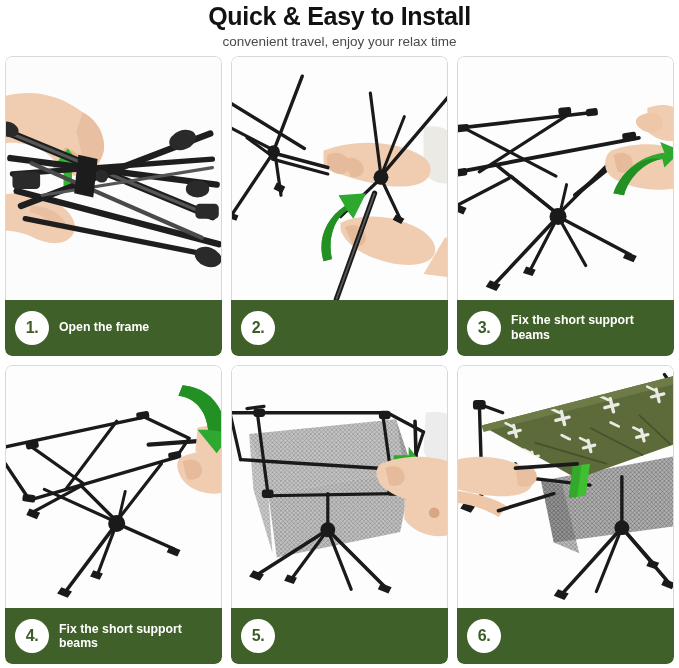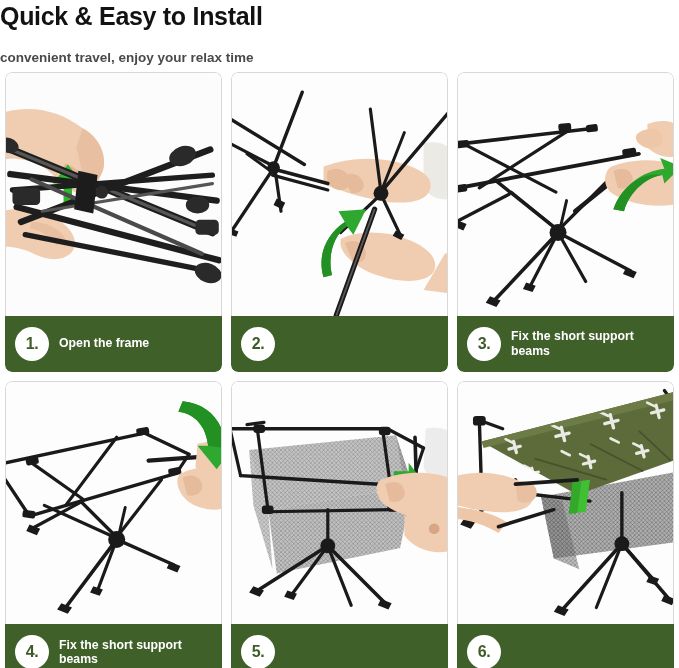--- a/index.html
+++ b/index.html
@@ -5,28 +5,28 @@
   html,body{margin:0;padding:0;}
   body{
     width:679px;height:668px;
     background:#ffffff;
     font-family:"Liberation Sans", sans-serif;
     overflow:hidden;
   }
   .page{position:relative;width:679px;height:668px;}
 
   
-  .header{padding-top:2px;}
+  .header{text-align:center;padding-top:2px;}
   .title{
     font-size:25px;font-weight:bold;color:#121212;
     letter-spacing:-0.3px;line-height:28px;margin:0;
   }
   .subtitle{
-    font-size:13.5px;color:#4a4a4a;font-weight:bold;
-    line-height:17px;margin:19px 0 0 0;
+    font-size:13.5px;color:#4a4a4a;font-weight:normal;
+    line-height:17px;margin:3px 0 0 0;
   }
 
   
   .grid{
     margin-top:6px;
     padding:0 5px;
     display:grid;
     grid-template-columns:repeat(3,1fr);
     grid-template-rows:repeat(2,1fr);
     column-gap:9px;row-gap:9px;

